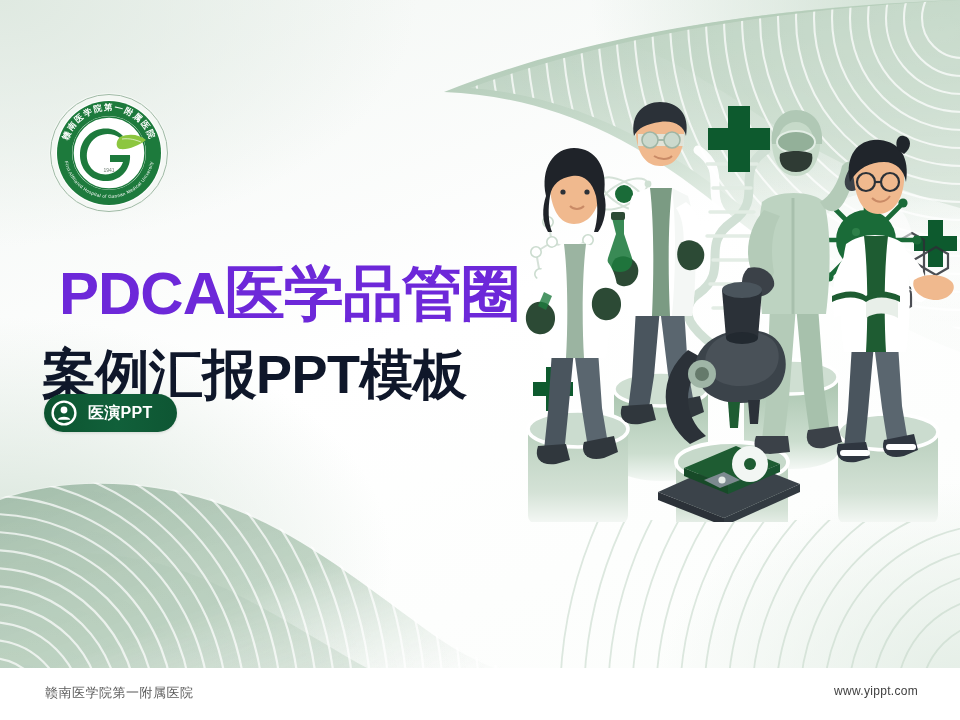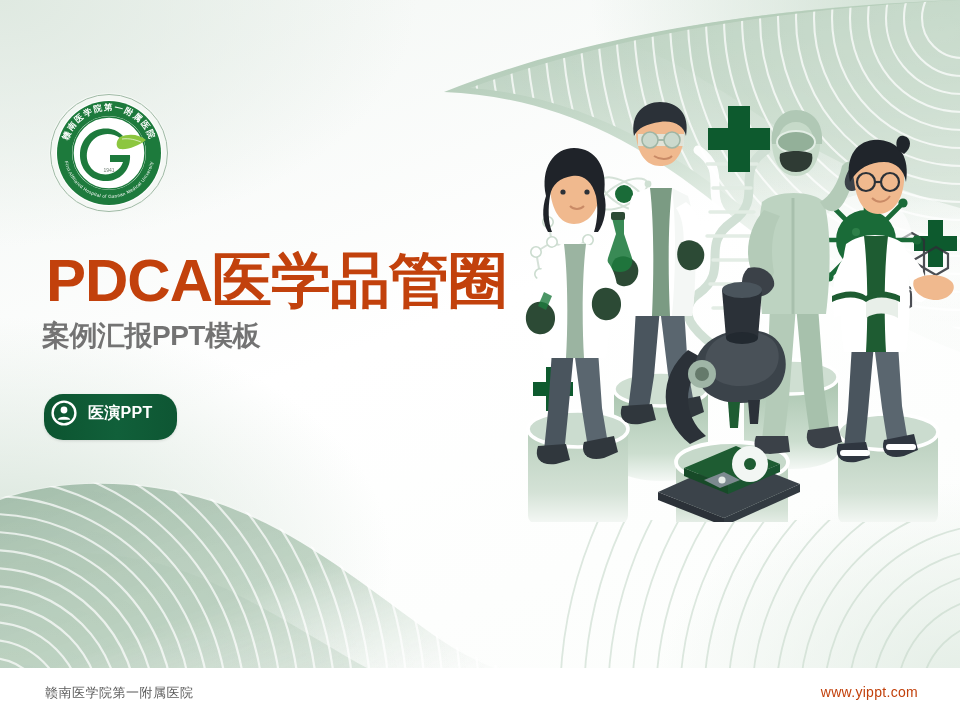--- a/index.html
+++ b/index.html
@@ -33,43 +33,43 @@
     position:absolute;left:48px;top:92px;width:122px;height:122px;
   }
 
   
   .title-block{
     position:absolute;left:42px;top:245px;width:520px;
   }
   .title-main{
     font-size:60px;line-height:1.06;
     font-weight:bold;
-    color:#c2410c;
+    color:#6d28d9;
     letter-spacing:-1px;
     white-space:nowrap;
-    margin:4px;
+    margin:17px;
   }
   .title-sub{
-    font-size:28px;line-height:1.18;
+    font-size:54px;line-height:1.18;
     font-weight:bold;
-    color:#737373;
+    color:#0f172a;
     letter-spacing:-0.5px;
     white-space:nowrap;
     margin:6px 0 0 0;
   }
 
   
   .badges{
     position:absolute;left:44px;top:394px;
     display:flex;align-items:center;gap:14px;
   }
   .badge{
     display:flex;align-items:center;
     height:38px;
-    padding:0 24px 8px 7px;
+    padding:0 24px 0 7px;
     border-radius:19px;
     background:linear-gradient(90deg,#0c5430 0%,#11603a 55%,#0e5633 100%);
     color:#ffffff;
     font-size:16px;
     font-weight:bold;
     box-shadow:0 1px 3px rgba(0,0,0,.12);
   }
   .badge .b-icon{
     width:26px;height:26px;flex:0 0 26px;margin-right:11px;
     display:flex;align-items:center;justify-content:center;
@@ -83,21 +83,21 @@
   .footer{
     position:absolute;left:0;right:0;bottom:0;height:52px;
     background:#ffffff;
   }
   .footer-left{
     position:absolute;left:45px;top:16px;
     font-size:13px;color:#5b5b5b;letter-spacing:.5px;white-space:nowrap;
   }
   .footer-right{
     position:absolute;right:42px;top:16px;
-    font-size:14px;color:#c2410c;letter-spacing:.3px;white-space:nowrap;
+    font-size:12px;color:#404040;letter-spacing:.3px;white-space:nowrap;
   }
 </style>
 </head>
 <body>
 
 <div class="slide">
 
   <div class="bg-base"></div>
 
   <svg class="bg-svg" viewBox="0 0 960 720">

